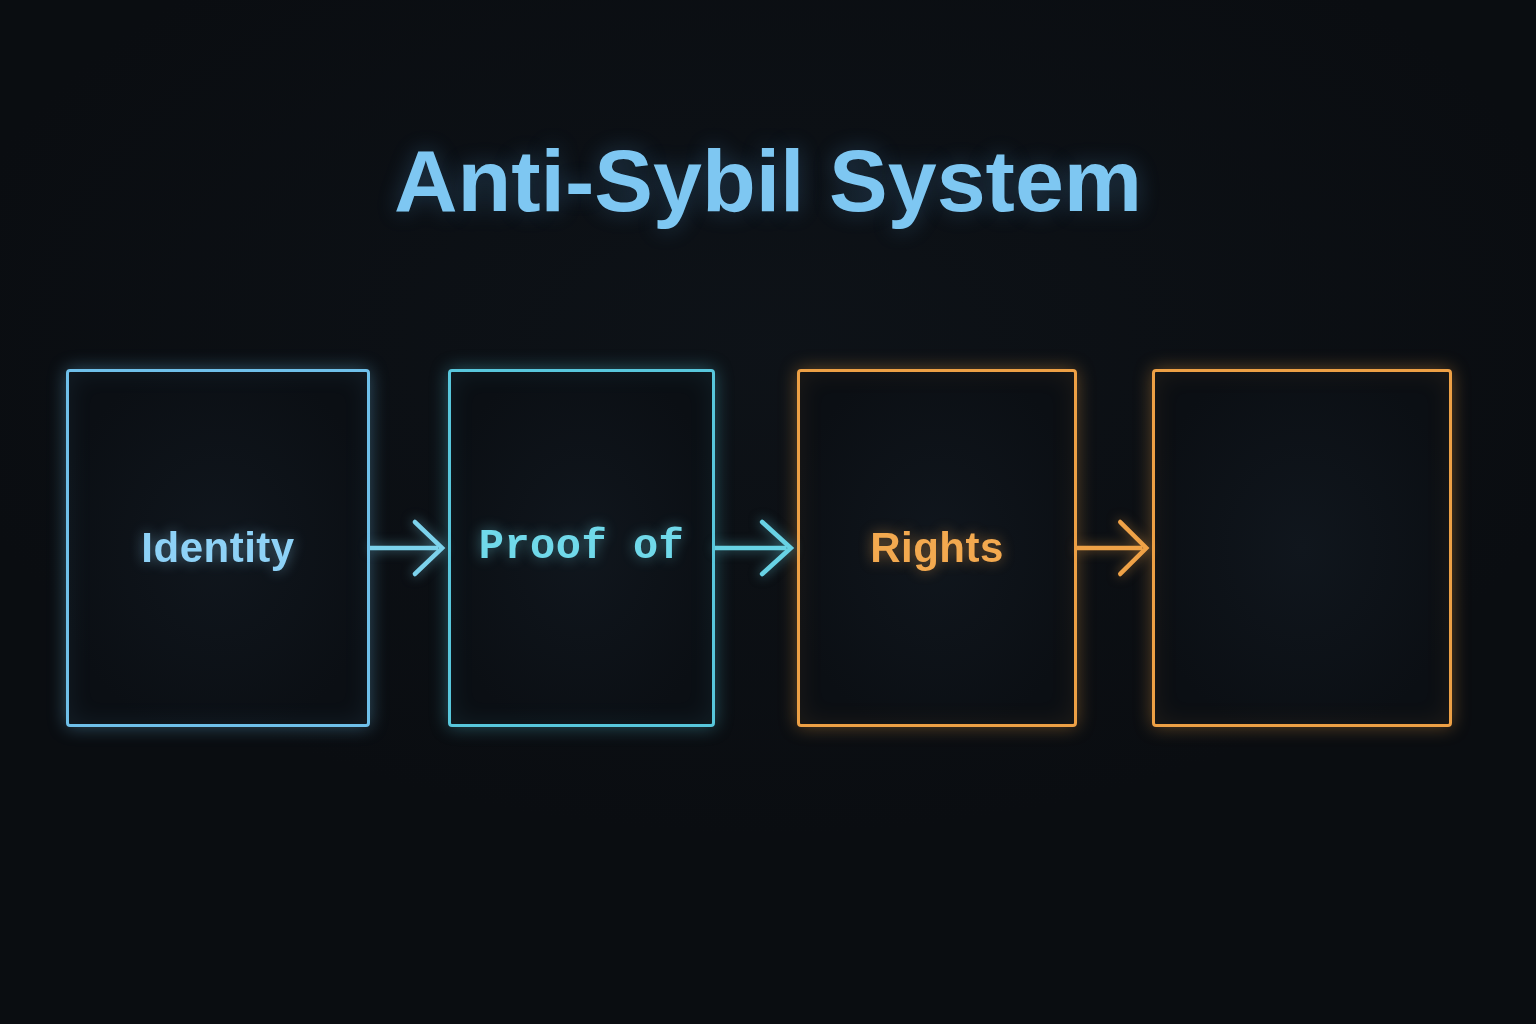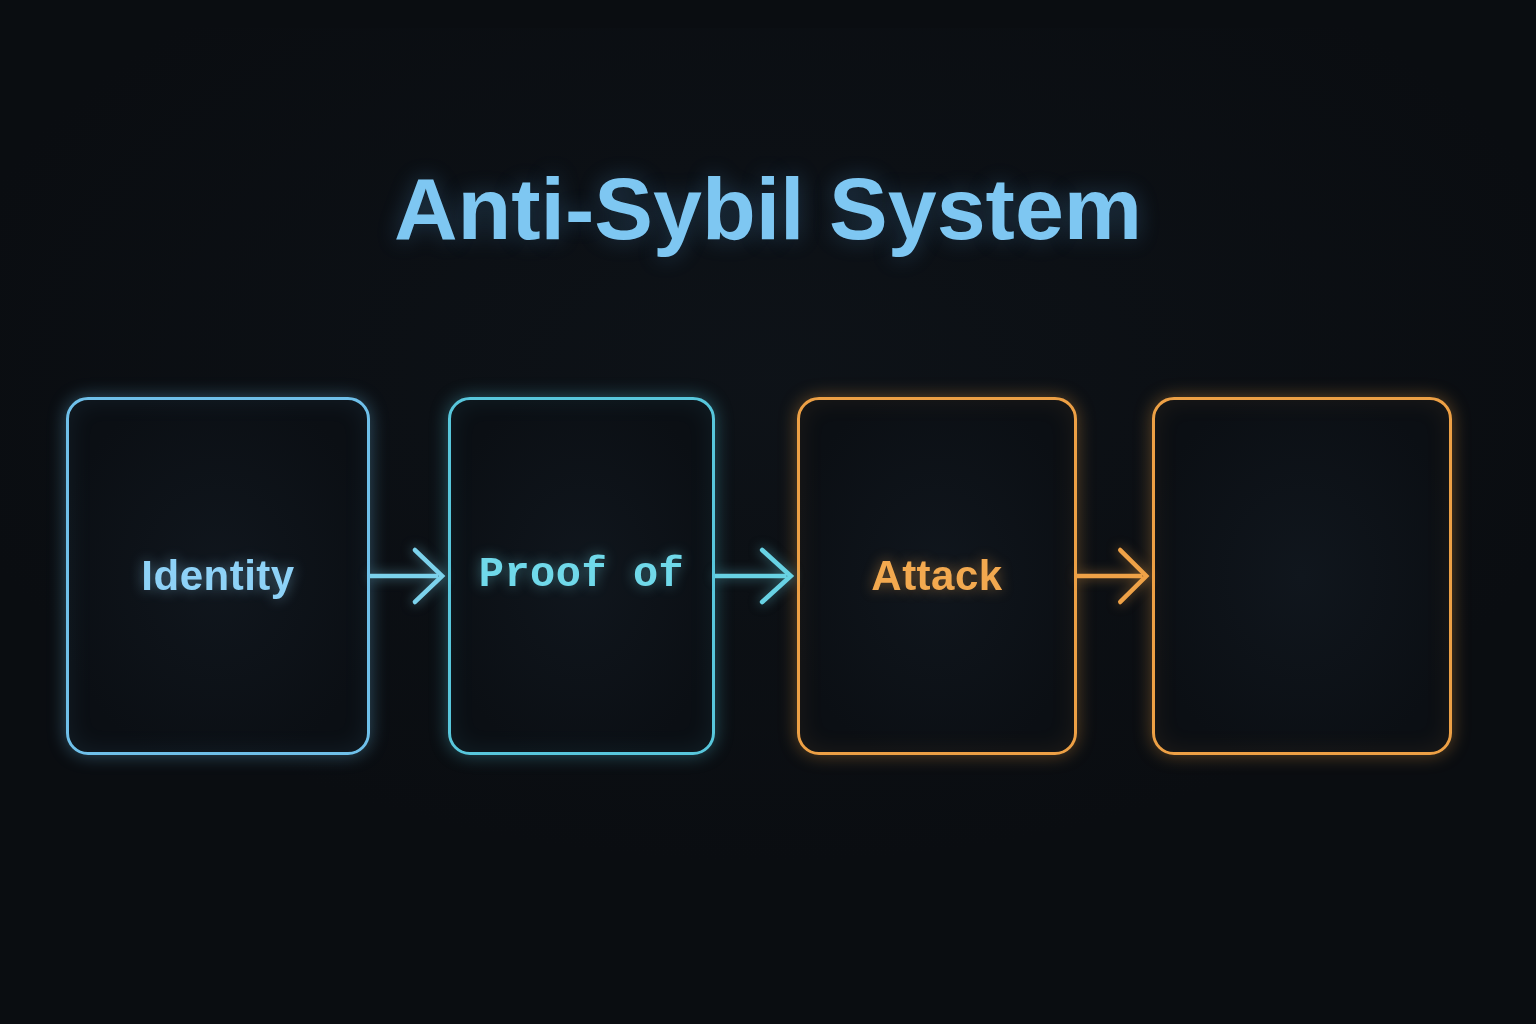--- a/index.html
+++ b/index.html
@@ -13,21 +13,20 @@
     background: var(--bg, #0a0d11);
     font-family: "Liberation Sans", sans-serif;
   }
   .canvas {
     position: relative;
     width: 1536px;
     height: 864px;
     background:
       radial-gradient(ellipse 1200px 700px at 50% 40%, rgba(20,28,36,0.35) 0%, rgba(0,0,0,0) 70%),
       var(--bg, #0a0d11);
-    margin-top: 28px;
   }
   .title {
     position: absolute;
     top: 130px;
     left: 0;
     width: 100%;
     margin: 0;
     text-align: center;
     font-size: 88px;
     font-weight: 700;
@@ -39,21 +38,21 @@
     position: absolute;
     top: 369px;
     left: 66px;
     height: 358px;
     display: flex;
     align-items: stretch;
   }
   .node {
     box-sizing: border-box;
     border: 3px solid var(--c, #888);
-    border-radius: 22px;
+    border-radius: 4px;
     background: radial-gradient(ellipse at 50% 50%, #10161d 0%, #0b0f14 78%);
     display: flex;
     align-items: center;
     justify-content: center;
     box-shadow: 0 0 16px rgba(120, 170, 210, 0.10);
   }
   @supports (color: color-mix(in srgb, red 50%, transparent)) {
     .node {
       box-shadow:
         0 0 18px color-mix(in srgb, var(--c) 38%, transparent),
@@ -121,21 +120,21 @@
 
     <div class="arrow a2" style="--c: #68d2e4;">
       <svg viewBox="0 0 80 64" preserveAspectRatio="none" fill="none" stroke="currentColor" stroke-width="4.5">
         <line x1="0" y1="32" x2="70" y2="32"></line>
         <path d="M46 6 L74 32 L46 58" stroke-linejoin="miter" stroke-linecap="round"></path>
       </svg>
     </div>
 
     <div class="node n3" style="--c: #eda045;">
       <div class="label" style="--t: #f3a94f;">
-        <span class="line">Attack</span>
+        <span class="line">Rights</span>
       </div>
     </div>
 
     <div class="arrow a3" style="--c: #efa247;">
       <svg viewBox="0 0 80 64" preserveAspectRatio="none" fill="none" stroke="currentColor" stroke-width="4.5">
         <line x1="0" y1="32" x2="70" y2="32"></line>
         <path d="M46 6 L74 32 L46 58" stroke-linejoin="miter" stroke-linecap="round"></path>
       </svg>
     </div>
 

